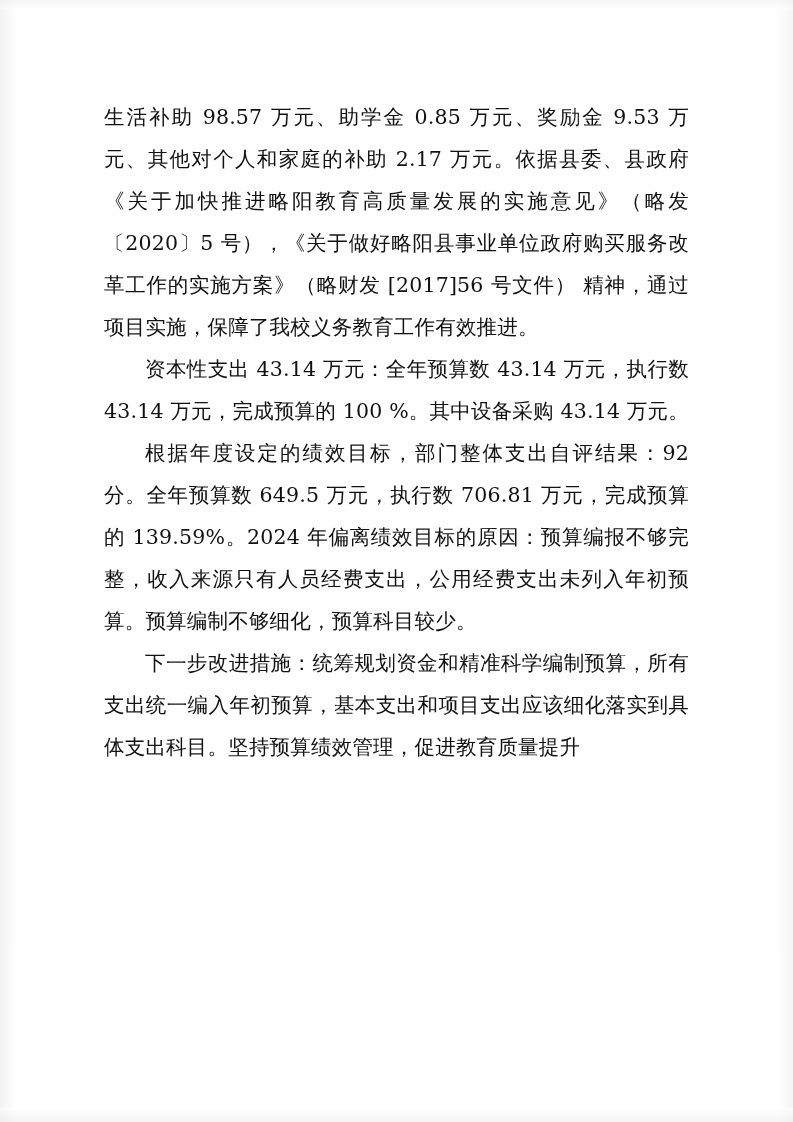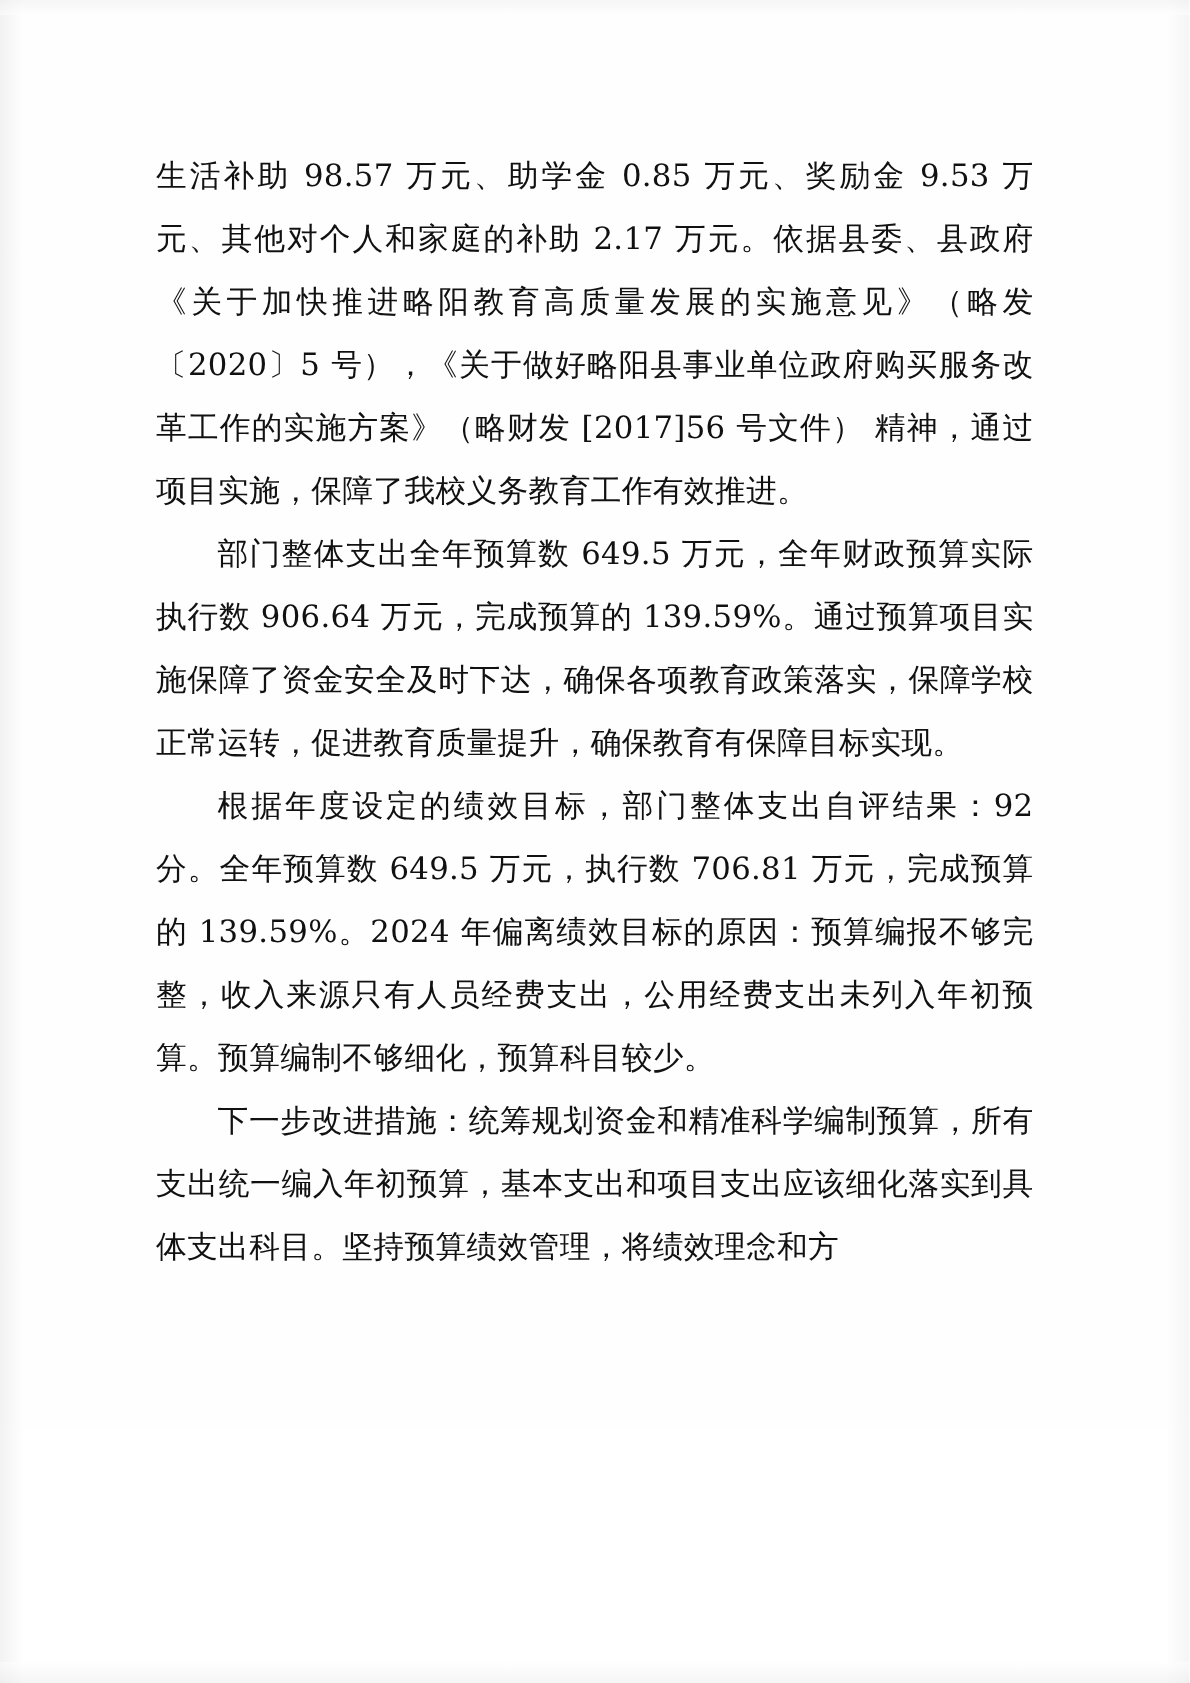--- a/index.html
+++ b/index.html
@@ -82,23 +82,23 @@
 <div class="edge-left"></div>
 <div class="edge-right"></div>
 <div class="edge-top"></div>
 <div class="edge-bottom"></div>
 
 <div class="page">
   <div class="doc-body">
 
     <p class="para para-noindent">生活补助 98.57 万元、助学金 0.85 万元、奖励金 9.53 万元、其他对个人和家庭的补助 2.17 万元。依据县委、县政府《关于加快推进略阳教育高质量发展的实施意见》（略发〔2020〕5 号），《关于做好略阳县事业单位政府购买服务改革工作的实施方案》（略财发 [2017]56 号文件） 精神，通过项目实施，保障了我校义务教育工作有效推进。</p>
 
+    <p class="para">资本性支出 43.14 万元：全年预算数 43.14 万元，执行数 43.14 万元，完成预算的 100 %。其中设备采购 43.14 万元。</p>
 
 
-    <p class="para">部门整体支出全年预算数 649.5 万元，全年财政预算实际执行数 906.64 万元，完成预算的 139.59%。通过预算项目实施保障了资金安全及时下达，确保各项教育政策落实，保障学校正常运转，促进教育质量提升，确保教育有保障目标实现。</p>
 
 
     <p class="para">根据年度设定的绩效目标，部门整体支出自评结果：92 分。全年预算数 649.5 万元，执行数 706.81 万元，完成预算的 139.59%。2024 年偏离绩效目标的原因：预算编报不够完整，收入来源只有人员经费支出，公用经费支出未列入年初预算。预算编制不够细化，预算科目较少。</p>
 
-    <p class="para">下一步改进措施：统筹规划资金和精准科学编制预算，所有支出统一编入年初预算，基本支出和项目支出应该细化落实到具体支出科目。坚持预算绩效管理，将绩效理念和方</p>
+    <p class="para">下一步改进措施：统筹规划资金和精准科学编制预算，所有支出统一编入年初预算，基本支出和项目支出应该细化落实到具体支出科目。坚持预算绩效管理，促进教育质量提升</p>
 
   </div>
 </div>
 
 </body></html>

